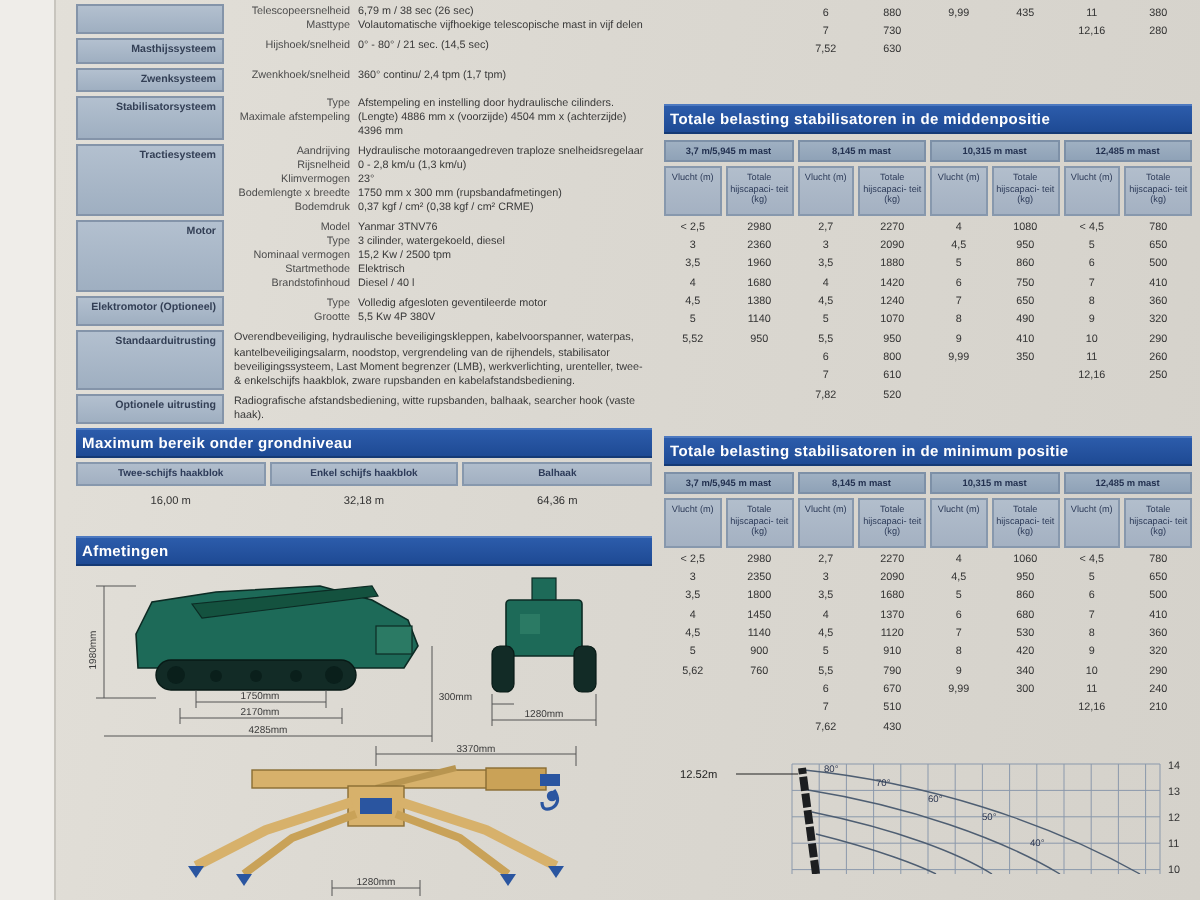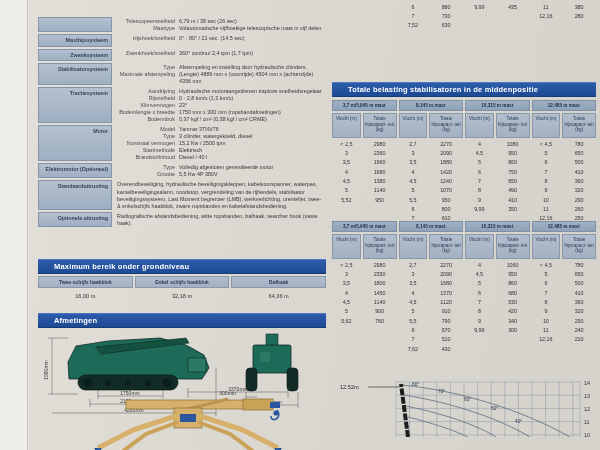--- a/index.html
+++ b/index.html
@@ -1,27 +1,27 @@
 <!DOCTYPE html>
 <html><head>
 <meta charset="utf-8">
 <style>
   html,body{margin:0;padding:0;background:#b9b6af;}
   .page{position:relative;width:600px;height:450px;overflow:hidden;
         background:linear-gradient(100deg,#e3e0d9 0%,#dbd8d1 45%,#d5d2cb 100%);
         font-family:"Liberation Sans", sans-serif;color:#3c3c3c;}
   .scan-edge{position:absolute;left:0;top:0;width:27px;height:450px;background:#efede9;border-right:1px solid #c8c5be;}
 
-  .col-left{position:absolute;left:38px;top:15px;width:288px;height:316px;}
+  .col-left{position:absolute;left:38px;top:0;width:288px;height:316px;}
   .col-right{position:absolute;left:332px;top:0;width:264px;height:450px;}
 
   
   .bar{height:13px;background:linear-gradient(#2c5cab,#1e4a94);border-top:1px solid #4d79c0;border-bottom:1px solid #143succ;
        border-bottom:1px solid #153a75;color:#fff;font-size:7.5px;font-weight:bold;
-       display:flex;align-items:center;padding:0 16px;letter-spacing:.2px;margin-top:30px;}
+       display:flex;align-items:center;padding:0 3px;letter-spacing:.2px;}
 
   
   .spec-table{position:absolute;top:2px;left:0;right:0;}
   .spec-section{display:flex;gap:5px;margin-bottom:2px;}
   .spec-cat{width:66px;flex-shrink:0;background:linear-gradient(#b3c0cf,#9fafc1);border:0.5px solid #8494a9;
             color:#333f55;font-size:5.3px;font-weight:bold;text-align:right;padding:2px 3px;line-height:1.25;}
   .spec-rows{flex:1;padding-top:1px;}
   .spec-row{display:flex;gap:4px;font-size:5.4px;line-height:1.3;}
   .spec-label{width:58px;flex-shrink:0;text-align:right;color:#4c4c4c;}
   .spec-value{flex:1;color:#393939;}
@@ -443,20 +443,21 @@
               <span class="lt-cell"></span>
               <span class="lt-cell"></span>
               <span class="lt-cell"></span>
               <span class="lt-cell"></span>
             </div>
           </div>
         </div>
     </div>
 
     <div class="panel-min">
+      <div class="bar">Totale belasting stabilisatoren in de minimum positie</div>
       <div>
           <div class="lt-groups">
             <span class="lt-group">3,7 m/5,945 m mast</span>
             <span class="lt-group">8,145 m mast</span>
             <span class="lt-group">10,315 m mast</span>
             <span class="lt-group">12,485 m mast</span>
           </div>
           <div class="lt-subheads">
             <span class="lt-subhead">Vlucht (m)</span>
             <span class="lt-subhead">Totale hijscapaci- teit (kg)</span>

